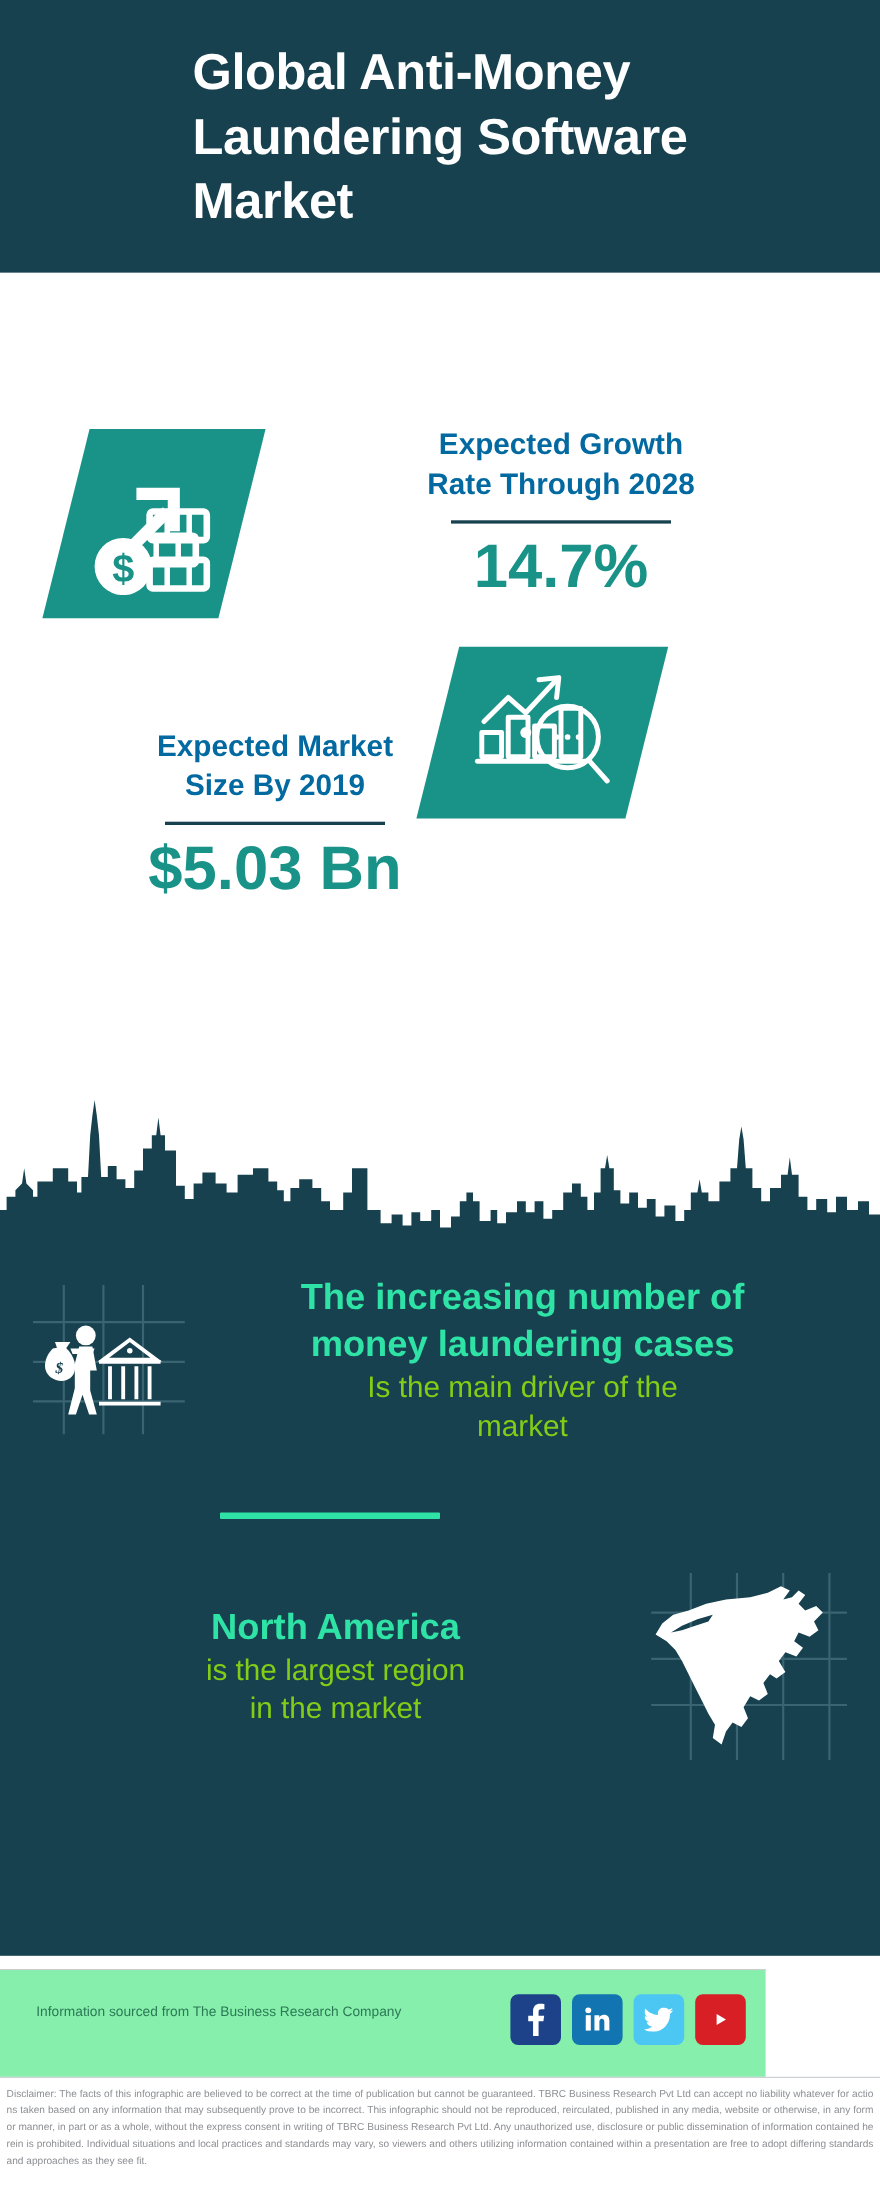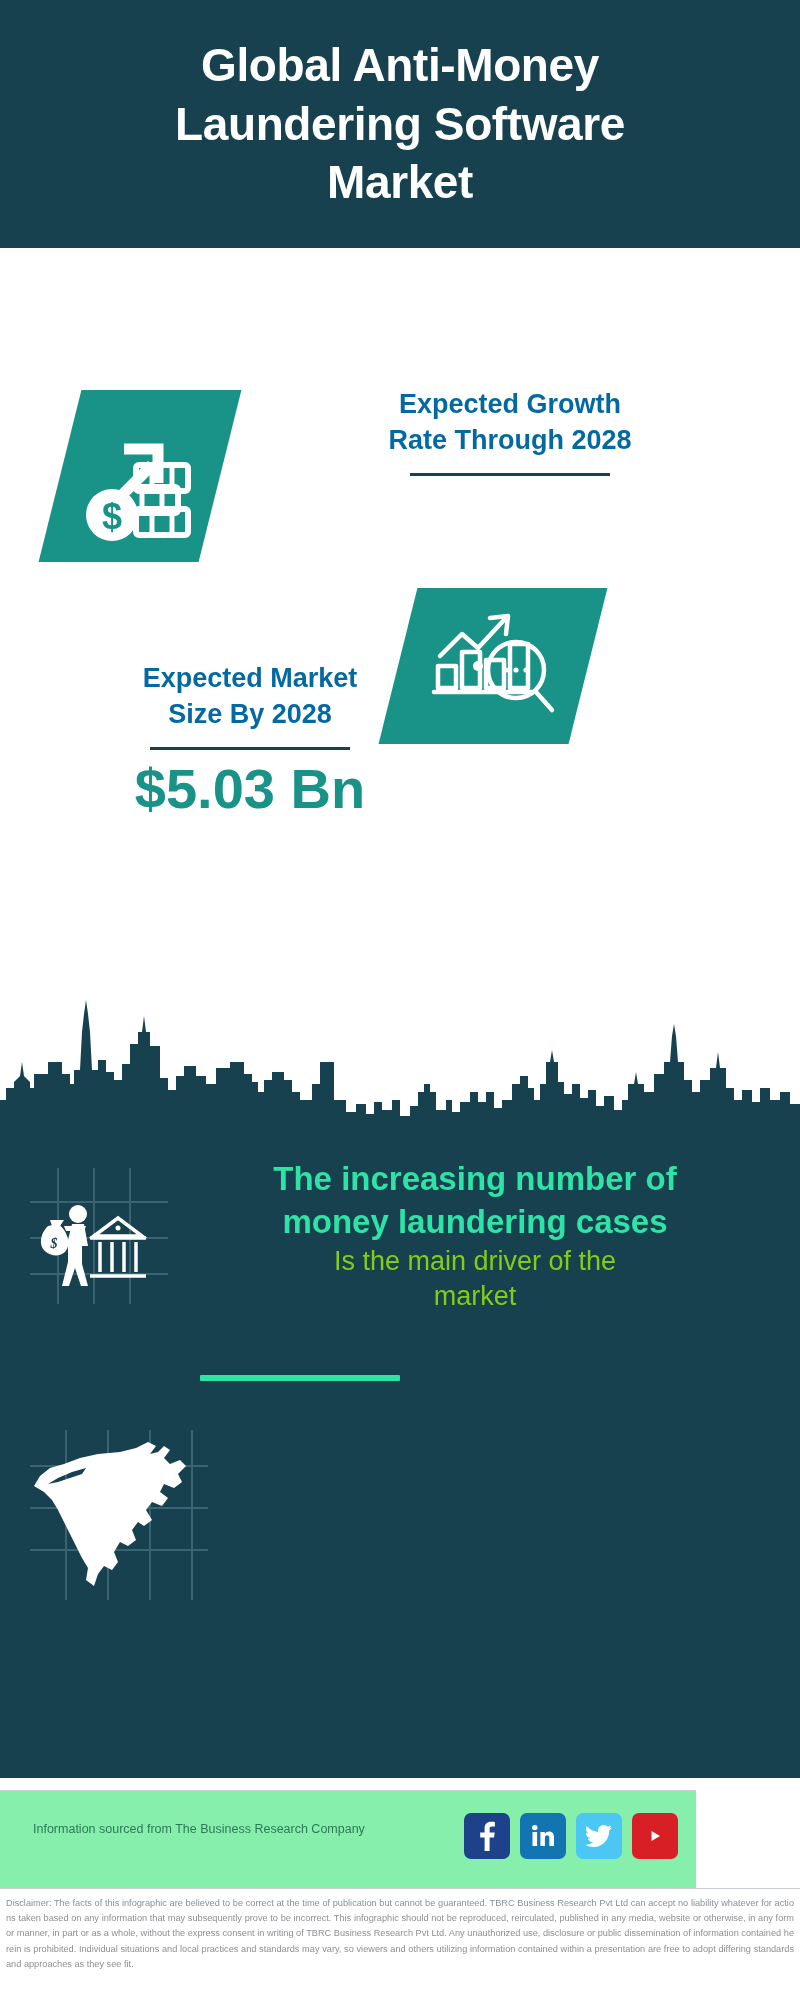--- a/index.html
+++ b/index.html
@@ -28,21 +28,21 @@
     background: #17414f;
     display: flex;
     align-items: center;
     justify-content: center;
   }
   .header-title {
     color: #ffffff;
     font-size: 46px;
     font-weight: bold;
     line-height: 1.28;
-    text-align: center;
+    text-align: left;
     letter-spacing: -0.4px;
     padding: 0 40px;
     white-space: pre-line;
   }
 
   
   .stats-area {
     position: absolute;
     left: 0; top: 248px;
     width: 800px;
@@ -238,25 +238,26 @@
           <circle cx="32" cy="104" r="26" fill="#ffffff"></circle>
           <text x="32" y="118" font-family="'Liberation Sans',sans-serif" font-size="36" font-weight="bold" fill="#199288" text-anchor="middle">$</text>
         </svg>
       </div>
     </div>
 
     <div class="stat-block" style="left:270px; top:138px; width:480px;">
       <div class="stat-label">Expected Growth
 Rate Through 2028</div>
       <div class="stat-rule"></div>
+      <div class="stat-value">14.7%</div>
     </div>
 
     <div class="stat-block" style="left:30px; top:412px; width:440px;">
       <div class="stat-label">Expected Market
-Size By 2028</div>
+Size By 2019</div>
       <div class="stat-rule"></div>
       <div class="stat-value">$5.03 Bn</div>
     </div>
 
     <div class="para-tile" style="left:398px; top:340px; width:190px; height:156px;">
       <div class="para-inner">
         <svg width="130" height="124" viewBox="0 0 130 124">
           <g stroke="#ffffff" fill="none" stroke-width="4.5" stroke-linecap="round" stroke-linejoin="round">
 
             <polyline points="12,52 34,30 50,44 76,16"></polyline>
@@ -342,20 +343,25 @@
         <span class="fact-hl">The increasing number of
 money laundering cases</span>
         <span class="fact-sub">Is the main driver of the
 market</span>
       </div>
     </div>
 
     <div class="green-divider" style="left:200px; top:255px; width:200px;"></div>
 
     <div class="fact-row" style="left:24px; top:310px; width:752px;">
+      <div class="fact-text" style="flex:1;">
+        <span class="fact-hl">North America</span>
+        <span class="fact-sub">is the largest region
+in the market</span>
+      </div>
       <div class="fact-icon-box" style="width:190px; height:170px;">
         <svg width="190" height="170" viewBox="0 0 190 170">
           <g stroke="#3a6471" stroke-width="2" fill="none">
             <line x1="6" y1="36" x2="184" y2="36"></line>
             <line x1="6" y1="78" x2="184" y2="78"></line>
             <line x1="6" y1="120" x2="184" y2="120"></line>
             <line x1="42" y1="0" x2="42" y2="170"></line>
             <line x1="84" y1="0" x2="84" y2="170"></line>
             <line x1="126" y1="0" x2="126" y2="170"></line>
             <line x1="168" y1="0" x2="168" y2="170"></line>

